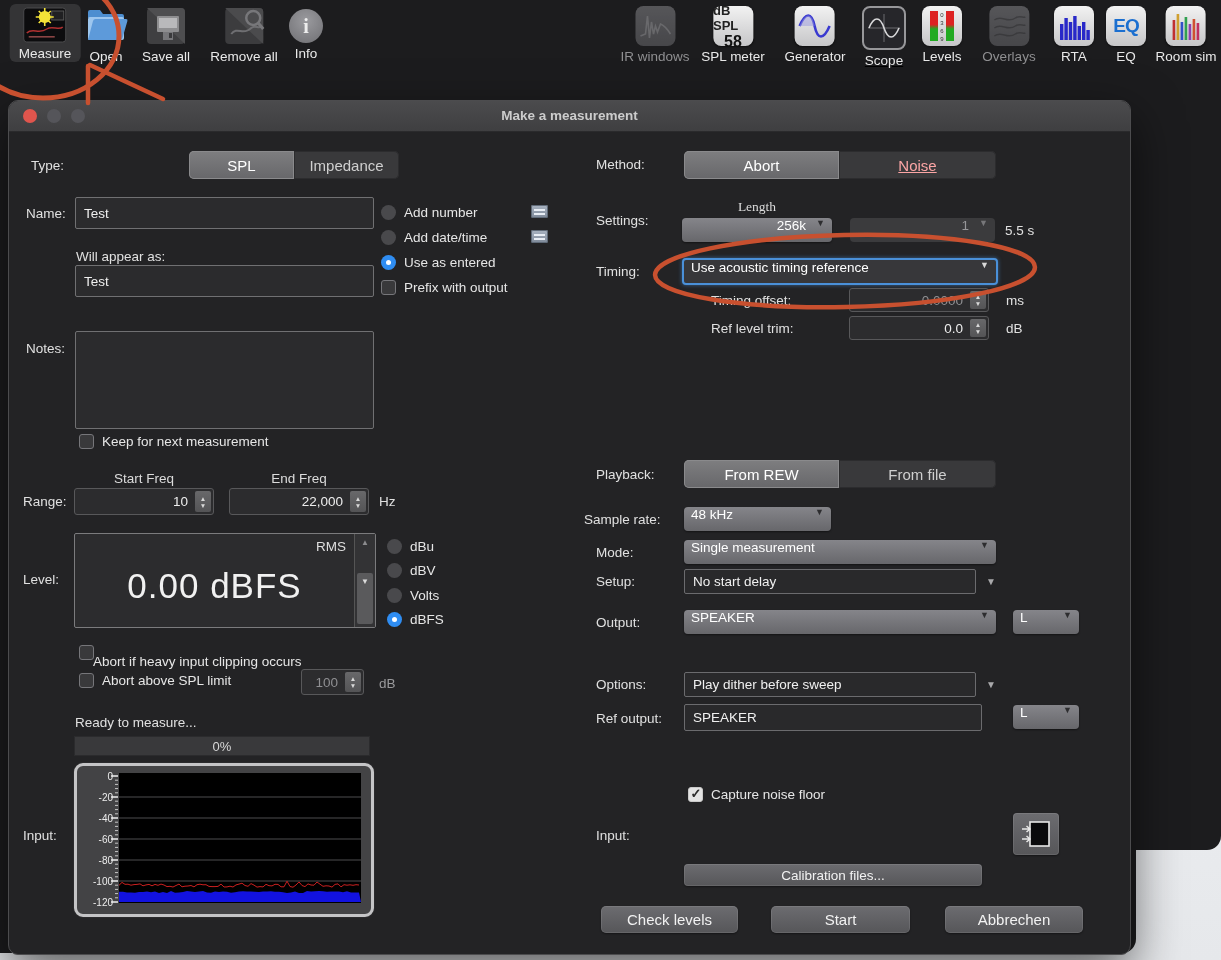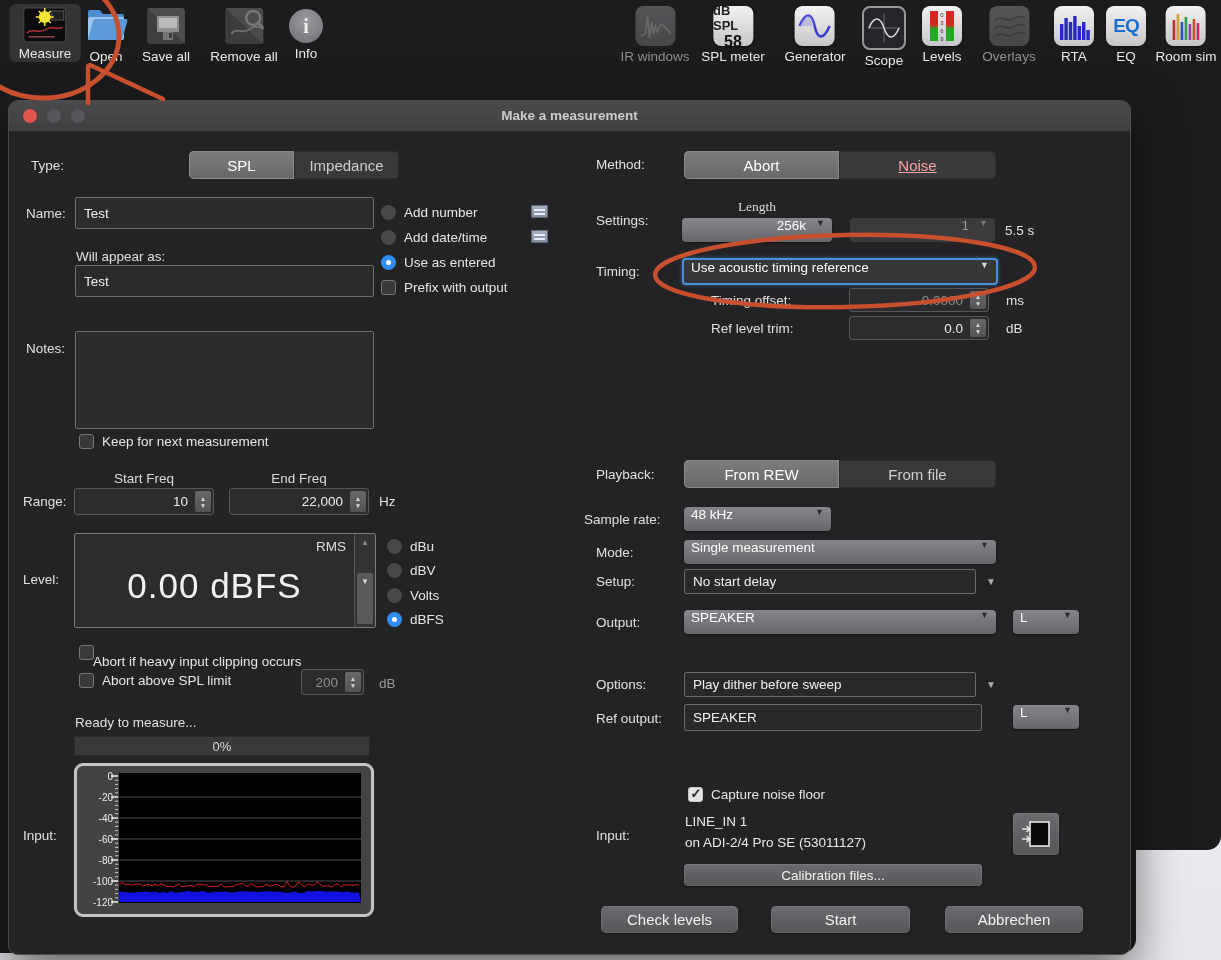--- a/index.html
+++ b/index.html
@@ -339,21 +339,21 @@
     <span class="radio" style="left:378px;top:487px;"></span>
     <span class="optlabel" style="left:401px;top:487px;">Volts</span>
     <span class="radio on" style="left:378px;top:511px;"></span>
     <span class="optlabel" style="left:401px;top:511px;">dBFS</span>
 
     <span class="chk" style="left:70px;top:544px;"></span>
     <span class="optlabel" style="left:84px;top:544px;margin-top:9px;">Abort if heavy input clipping occurs</span>
     <span class="chk" style="left:70px;top:572px;"></span>
     <span class="optlabel" style="left:93px;top:572px;">Abort above SPL limit</span>
     <div class="spinfield dim" style="left:292px;top:568px;width:63px;height:26px;">
-      <span class="spinval">200</span>
+      <span class="spinval">100</span>
         <span class="spinbtn">
           <span>▲</span>
           <span>▼</span>
         </span>
     </div>
     <span class="lbl dim" style="left:370px;top:575px;">dB</span>
 
     <span class="lbl" style="left:66px;top:614px;">Ready to measure...</span>
     <div class="progress" style="left:65px;top:635px;width:294px;height:18px;">
       <span>0%</span>
@@ -508,24 +508,20 @@
     </div>
     <div class="combo" style="left:1004px;top:604px;width:52px;">
       <span class="val">L</span>
         <span class="arr">▼</span>
     </div>
 
     <span class="chk on" style="left:679px;top:686px;"></span>
     <span class="optlabel" style="left:702px;top:686px;">Capture noise floor</span>
 
     <span class="lbl" style="left:587px;top:727px;">Input:</span>
-    <div class="inputlines" style="left:676px;top:710px;">
-      <div>LINE_IN 1</div>
-      <div>on ADI-2/4 Pro SE (53011127)</div>
-    </div>
     <div class="btn small" style="left:1004px;top:712px;width:46px;height:42px;">
       <svg width="32" height="30">
         <rect x="10" y="3" width="19" height="24" fill="#0a0a0c" stroke="#e8e8e8" stroke-width="1.6"></rect>
         <path d="M2,10 L9,10 M6.5,7 L10,10 L6.5,13" stroke="#e8e8e8" stroke-width="1.5" fill="none"></path>
         <path d="M2,20 L9,20 M6.5,17 L10,20 L6.5,23" stroke="#e8e8e8" stroke-width="1.5" fill="none"></path>
       </svg>
     </div>
     <div class="btn small" style="left:675px;top:763px;width:298px;height:22px;">
       <span>Calibration files...</span>
     </div>

